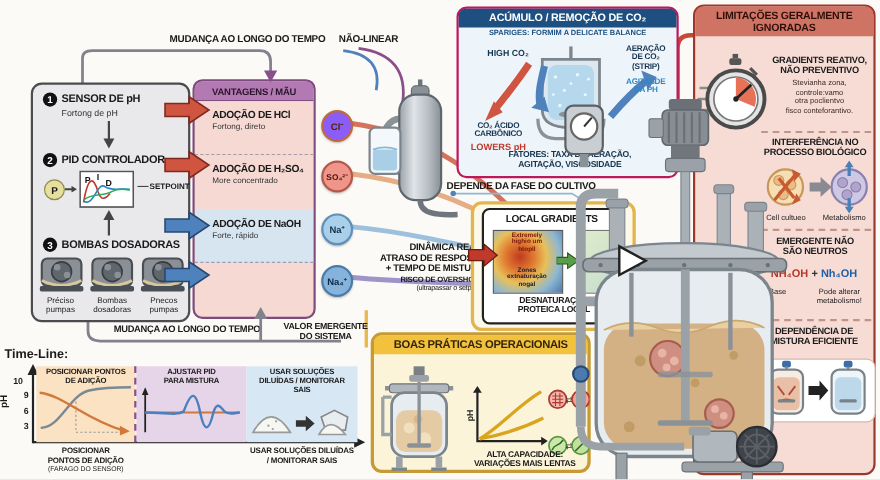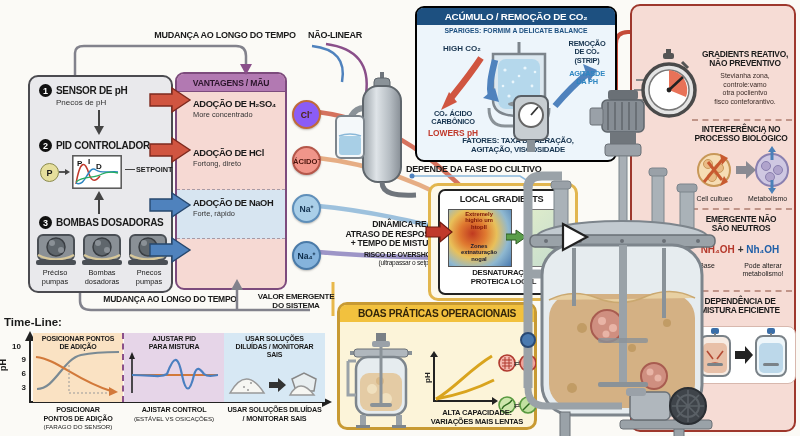--- a/index.html
+++ b/index.html
@@ -24,21 +24,21 @@
   .v-item{box-sizing:border-box;padding:7px 4px 0 16px;height:49px;}
   .v-acid{background:#f6d9d3;}
   .v-base{background:#d7e5f1;}
   .v-sep{border-bottom:1.5px dashed #a89aa5;}
   .v-title{font-size:9.3px;font-weight:700;letter-spacing:-0.35px;}
   .v-sub{font-size:7.4px;color:#333;margin-top:1px;}
   .ion{position:absolute;width:29px;height:29px;border-radius:50%;display:flex;align-items:center;
        justify-content:center;font-size:8.6px;font-weight:700;z-index:5;box-sizing:border-box;
        box-shadow:0 1px 2px rgba(0,0,0,.25);}
   
-  .co2-panel{background:#edf5fb;border:2px solid #000000;border-radius:9px;box-sizing:border-box;}
+  .co2-panel{background:#edf5fb;border:2px solid #be185d;border-radius:9px;box-sizing:border-box;}
   .co2-head{background:#1d5080;color:#fff;border-radius:6px 6px 0 0;font-size:9.8px;font-weight:700;
             text-align:center;padding:3px 0;letter-spacing:-0.2px;}
   .tdk{color:#17344f;} .tred{color:#c0392b;} .tblu{color:#2e86c1;}
   
   .lim-panel{background:#f6dcd5;border:2.5px solid #9e372c;border-radius:10px;box-sizing:border-box;}
   .lim-head{background:#cf7464;color:#2e0f0a;border-radius:7px 7px 0 0;font-size:9.6px;font-weight:700;
             text-align:center;padding:3px 0 2px;line-height:1.15;letter-spacing:-0.2px;}
   .dash{border-top:2px dashed #c09488;}
   
   .boas-panel{background:#fcf4d9;border:3px solid #c89a33;border-radius:10px;box-sizing:border-box;}
@@ -95,21 +95,21 @@
   </svg>
 
   <div class="abs b cond ctr" style="left:150px;top:30px;width:150px;font-size:9px;z-index:2">MUDANÇA AO LONGO DO TEMPO</div>
   <div class="abs b cond ctr" style="left:302px;top:30px;width:66px;font-size:9px;z-index:2">NÃO-LINEAR</div>
 
   <div class="abs gray-panel" style="left:28px;top:75px;width:145px;height:218px;z-index:2">
     <div class="abs" style="left:9px;top:7px;display:flex;align-items:center">
       <span class="stepnum">1</span>
       <span class="steptitle">SENSOR DE pH</span>
     </div>
-    <div class="abs stepsub" style="left:9px;top:21px">Pnecos de pH</div>
+    <div class="abs stepsub" style="left:9px;top:21px">Fortong de pH</div>
     <svg class="abs" style="left:62px;top:33px" width="14" height="26">
       <path d="M7 0 V18" stroke="#444" stroke-width="2"></path>
         <polygon points="2,16 12,16 7,25" fill="#444"></polygon>
     </svg>
     <div class="abs" style="left:9px;top:62px;display:flex;align-items:center">
       <span class="stepnum">2</span>
       <span class="steptitle">PID CONTROLADOR</span>
     </div>
     <div class="abs pcirc" style="left:10px;top:86px">P</div>
     <svg class="abs" style="left:29px;top:92px" width="12" height="6">
@@ -179,36 +179,36 @@
   </div>
 
   <div class="abs b cond ctr" style="left:95px;top:295px;width:150px;font-size:8.5px;z-index:2">MUDANÇA AO LONGO DO TEMPO</div>
   <div class="abs b cond ctr" style="left:248px;top:293px;width:96px;font-size:8px;z-index:2">
     <div>VALOR EMERGENTE</div>
       <div>DO SISTEMA</div>
   </div>
 
   <div class="abs v-panel" style="left:175px;top:72px;width:112px;height:218px;z-index:2">
     <div class="v-head">VANTAGENS / MÃU</div>
+    <div class="v-item v-acid v-sep">
+      <div class="v-title">ADOÇÃO DE HCl</div>
+      <div class="v-sub">Fortong, direto</div>
+    </div>
     <div class="v-item v-acid">
       <div class="v-title">ADOÇÃO DE H₂SO₄</div>
       <div class="v-sub">More concentrado</div>
     </div>
-    <div class="v-item v-acid v-sep">
-      <div class="v-title">ADOÇÃO DE HCl</div>
-      <div class="v-sub">Fortong, direto</div>
-    </div>
     <div class="v-item v-base v-sep" style="border-top:1.5px solid #7d4b7d00">
       <div class="v-title">ADOÇÃO DE NaOH</div>
       <div class="v-sub">Forte, rápido</div>
     </div>
   </div>
 
   <div class="ion" style="left:292px;top:100px;background:#8b5cf6;border:2px solid #c06a3a;color:#4a2408">Cl⁻</div>
-  <div class="ion" style="left:292px;top:146px;background:#f0958a;border:2px solid #b5574a;color:#4a140c;font-size:7.6px">ÁCIDO⁻</div>
+  <div class="ion" style="left:292px;top:146px;background:#f0958a;border:2px solid #b5574a;color:#4a140c;font-size:7.6px">SO₄²⁻</div>
   <div class="ion" style="left:292px;top:194px;background:#aacfe8;border:2px solid #5f8fba;color:#11314f">Na⁺</div>
   <div class="ion" style="left:292px;top:241px;background:#85b3dc;border:2px solid #4a7aa8;color:#0c2a47">Na₄⁺</div>
 
   <div class="abs co2-panel" style="left:415px;top:6px;width:202px;height:156px;z-index:2">
     <div class="co2-head">ACÚMULO / REMOÇÃO DE CO₂</div>
     <div class="ctr b" style="font-size:6.8px;color:#1d5080;margin-top:2px">SPARIGES: FORMIM A DELICATE BALANCE</div>
 
     <svg class="abs" style="left:70px;top:34px" width="64" height="88">
       <line x1="32" y1="0" x2="32" y2="62" stroke="#7d858c" stroke-width="3"></line>
       <path d="M6 12 H58 V58 Q58 74 32 74 Q6 74 6 58 Z" fill="#dce8f0" stroke="#7d858c" stroke-width="2.5"></path>
@@ -239,21 +239,21 @@
       <div>CO₂  ÁCIDO</div>
         <div>CARBÔNICO</div>
     </div>
     <div class="abs ctr b tred" style="left:0px;top:120px;width:72px;font-size:8.4px">LOWERS pH</div>
 
     <svg class="abs" style="left:128px;top:54px" width="60" height="48">
       <path d="M10 44 C22 30 32 20 42 12" stroke="#4f82bd" stroke-width="6.5" fill="none"></path>
       <polygon points="38,2 52,8 44,20" fill="#4f82bd"></polygon>
     </svg>
     <div class="abs ctr b cond tdk" style="left:140px;top:32px;width:60px;font-size:7.4px">
-      <div>REMOÇÃO</div>
+      <div>AERAÇÃO</div>
         <div>DE CO₂</div>
         <div>(STRIP)</div>
     </div>
     <div class="abs ctr b cond tblu" style="left:140px;top:62px;width:60px;font-size:7.4px">
       <div>AGITASDE</div>
         <div>DA PH</div>
     </div>
     <div class="abs ctr b cond tdk" style="left:0;top:129px;width:202px;font-size:7.8px">
       <div>FATORES: TAXA DE AERAÇÃO,</div>
         <div>AGITAÇÃO, VISCOSIDADE</div>
@@ -339,20 +339,24 @@
       <path d="M25 57 L35 47" stroke="#2e6a1e" stroke-width="1.4"></path>
         <polygon points="33,46 37,46 36,50" fill="#2e6a1e"></polygon>
     </svg>
     <div class="abs ctr b cond" style="left:78px;top:104px;width:118px;font-size:7.6px">
       <div>ALTA CAPACIDADE:</div>
         <div>VARIAÇÕES MAIS LENTAS</div>
     </div>
   </div>
 
   <div class="abs lim-panel" style="left:630px;top:4px;width:166px;height:428px;z-index:2">
+    <div class="lim-head">
+      <div>LIMITAÇÕES GERALMENTE</div>
+        <div>IGNORADAS</div>
+    </div>
 
     <svg class="abs" style="left:2px;top:42px" width="64" height="74">
       <path d="M2 32 H12 M0 42 H12 M2 52 H12" stroke="#8a8a8a" stroke-width="2.2"></path>
       <rect x="32" y="1" width="5" height="4" fill="#555"></rect>
         <rect x="29" y="5" width="11" height="6" rx="2" fill="#555"></rect>
       <line x1="48" y1="14" x2="54" y2="20" stroke="#555" stroke-width="3"></line>
       <circle cx="35" cy="42" r="26" fill="#e4e4e4" stroke="#4a4a4a" stroke-width="3.5"></circle>
       <circle cx="35" cy="42" r="20" fill="#fff" stroke="#777" stroke-width="1.5"></circle>
       <path d="M35 42 L35 22 A20 20 0 0 1 52 49 Z" fill="#e87258"></path>
       <line x1="35" y1="42" x2="49" y2="29" stroke="#222" stroke-width="2.5"></line>
@@ -573,24 +577,20 @@
       <polygon points="45,23 54,23 54,19 62,26 54,33 54,29 45,29" fill="#333"></polygon>
       <polygon points="68,20 80,14 92,20 90,32 72,32" fill="#e8eef0" stroke="#888" stroke-width="1.5"></polygon>
       <path d="M66 36 Q76 18 90 36 Z" fill="#f6f6f2" stroke="#999" stroke-width="1.5"></path>
     </svg>
   </div>
   <div class="abs" style="left:33px;top:406px;width:90px;z-index:2">
     <div class="tl-cap">POSICIONAR</div>
     <div class="tl-cap">PONTOS DE ADIÇÃO</div>
     <div class="tl-cap2">(FARAGO DO SENSOR)</div>
   </div>
-  <div class="abs" style="left:124px;top:406px;width:100px;z-index:2">
-    <div class="tl-cap">AJISTAR CONTROL</div>
-    <div class="tl-cap2">(ESTÁVEL VS OSICAÇÕES)</div>
-  </div>
   <div class="abs" style="left:218px;top:406px;width:113px;z-index:2">
     <div class="tl-cap">USAR SOLUÇÕES DILUÍDAS</div>
     <div class="tl-cap">/ MONITORAR SAIS</div>
   </div>
 
   <svg class="abs" style="left:0;top:0;z-index:6;pointer-events:none" width="800" height="436">
 
     <polygon points="240,64 252,64 246,75" fill="#8a4f8a"></polygon>
 
     <polygon points="150,94 172,94 172,88 190,100 172,112 172,106 150,106" fill="#d05540" stroke="#7e2a1e" stroke-width="1.4"></polygon>

